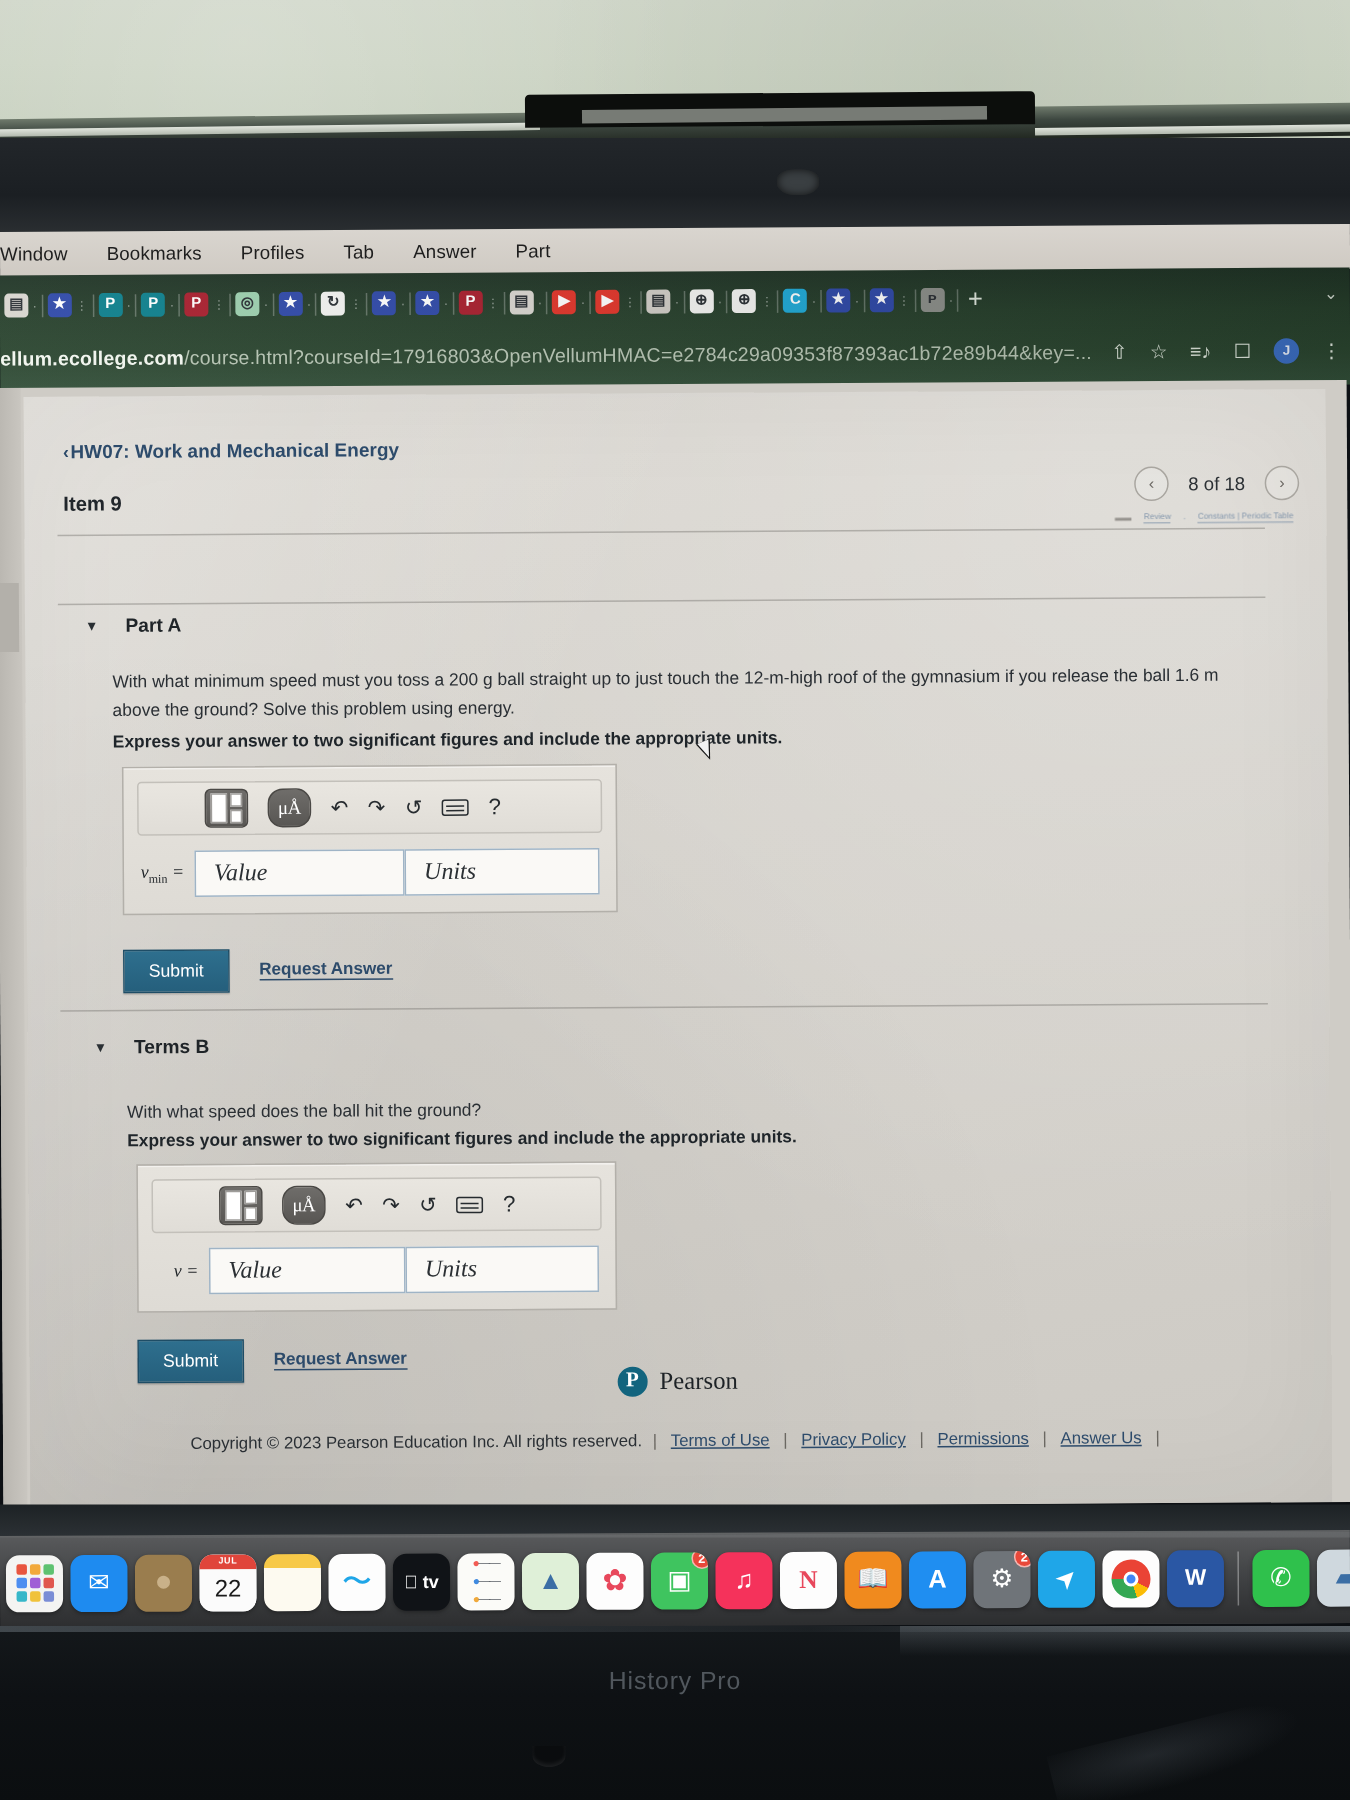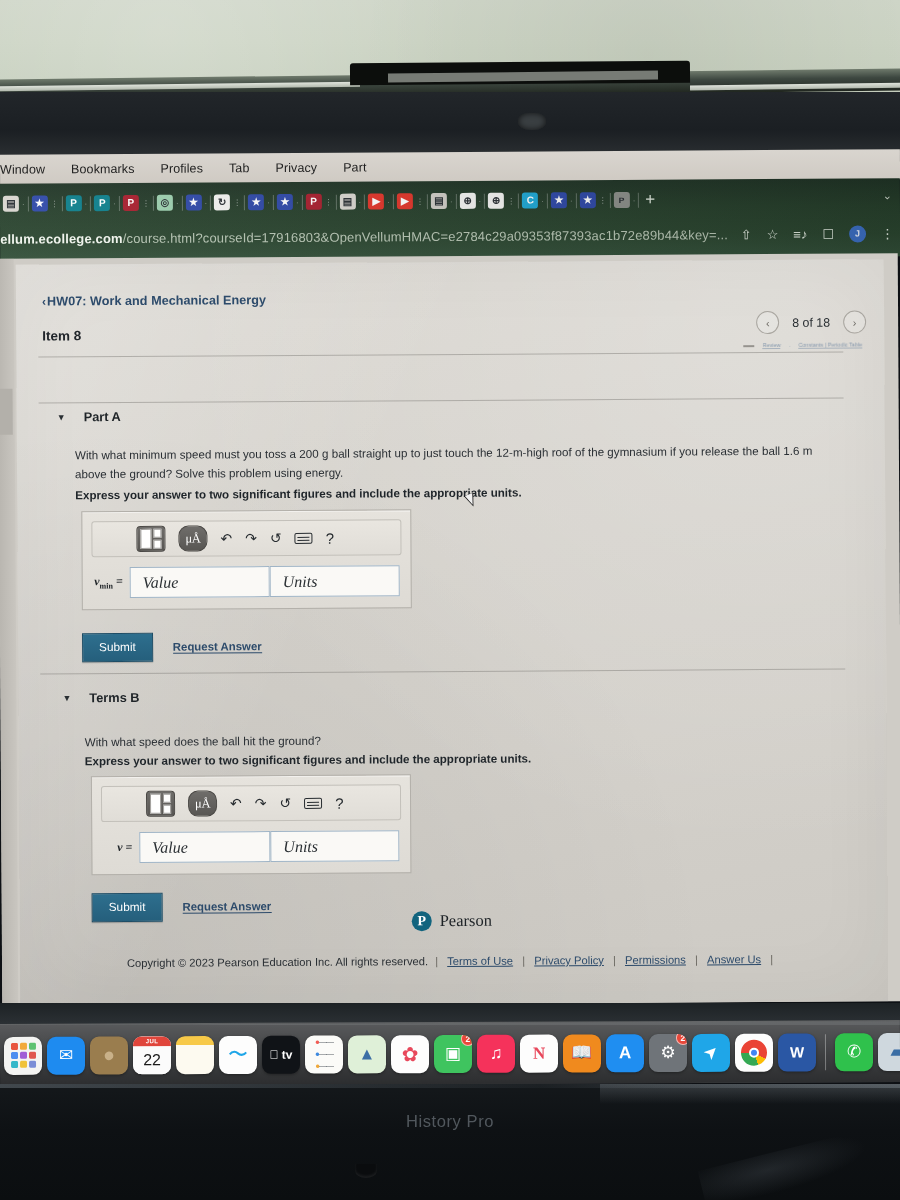--- a/index.html
+++ b/index.html
@@ -249,21 +249,21 @@
     background:#262b2f; box-shadow: 0 3px 0 #262b2f;
   }
   .ticon.help { font-weight: 400; font-size: 15px; }
 
   .ans-row {
     display: flex; align-items: center; gap: 0;
     margin: 10px 9px 11px 9px;
   }
   .ans-label {
     font-family: "Liberation Serif", serif; font-style: italic;
-    font-size: 12px; font-weight: 700; color: #1d2226;
+    font-size: 12px; font-weight: 400; color: #1d2226;
     width: 38px; text-align: right; padding-right: 7px; flex: 0 0 auto;
   }
   .ans-label sub { font-size: 8px; font-style: normal; }
   .ans-field {
     height: 31px; background: #faf9f6;
     border: 1px solid #9fb4c6;
     display: flex; align-items: center; padding-left: 12px;
     font-family: "Liberation Serif", serif; font-style: italic;
     font-size: 16px; color: #2b3034;
   }
@@ -393,21 +393,21 @@
   <div class="notch-inner"></div>
   <div class="bezel"></div>
   <div class="webcam"></div>
 
   <div class="menubar">
     <div class="menubar-items" id="menubar-items">
         <span>Window</span>
         <span>Bookmarks</span>
         <span>Profiles</span>
         <span>Tab</span>
-        <span>Privacy</span>
+        <span>Answer</span>
         <span>Part</span>
       </div>
   </div>
 
   <div class="chrome">
     <div class="tabstrip" id="tabstrip">
         <div class="tab">
           <span class="favicon" style="background: rgb(216, 213, 207); color: rgb(42, 47, 52);">▤</span>
           <span class="tab-x">·</span>
         </div>
@@ -533,21 +533,21 @@
 
   <div class="page">
     <div class="page-sheet"></div>
     <div class="leftgutter"></div>
     <div class="gutter-tab"></div>
 
     <div class="crumb">
       <span class="caret">‹</span><span>HW07: Work and Mechanical Energy</span>
     </div>
 
-    <div class="item-title">Item 8</div>
+    <div class="item-title">Item 9</div>
 
     <div class="pager">
       <div class="pg-btn">‹</div>
       <div class="pg-label">8 of 18</div>
       <div class="pg-btn">›</div>
     </div>
 
     <div class="minilinks">
       <hr class="mini-dash">
       <span>Review</span>

